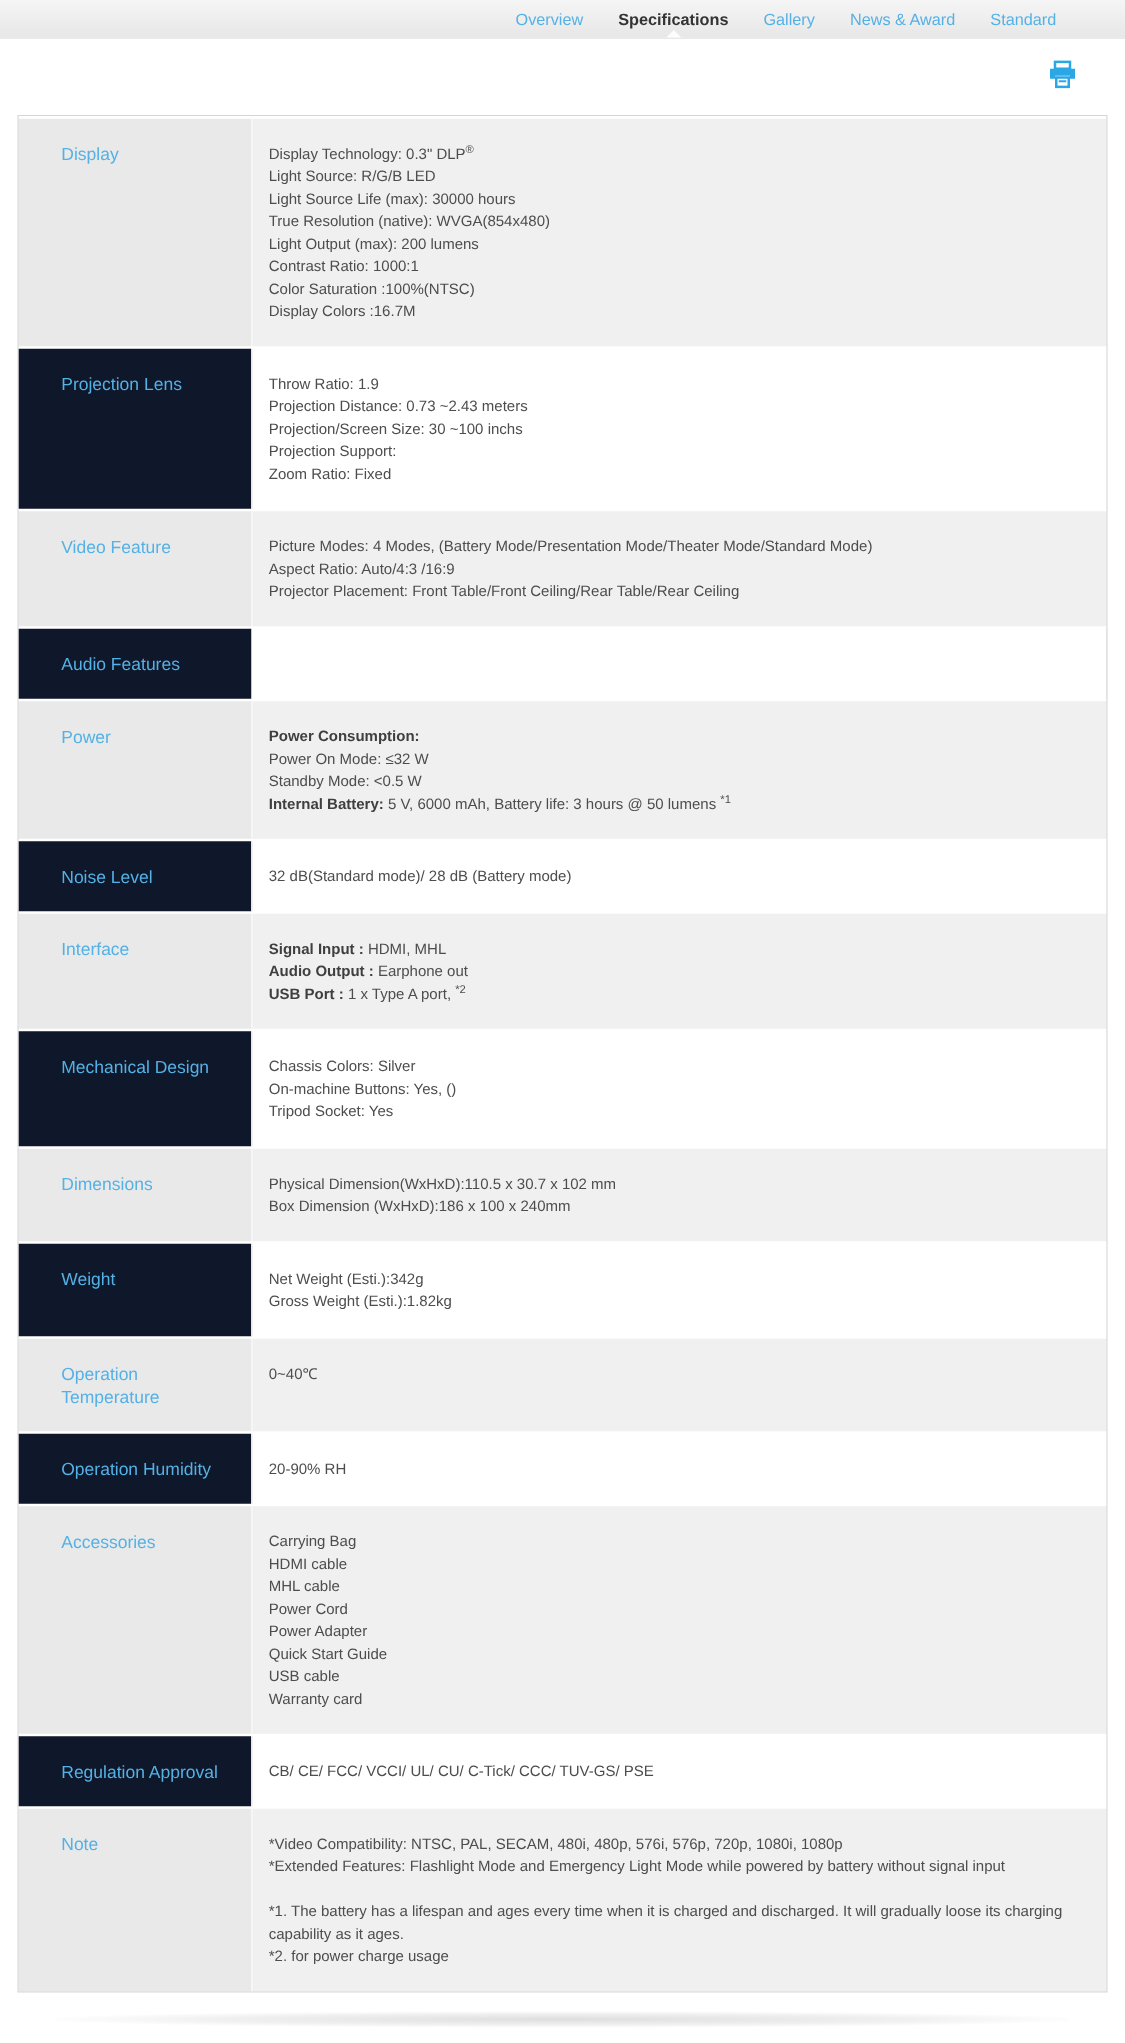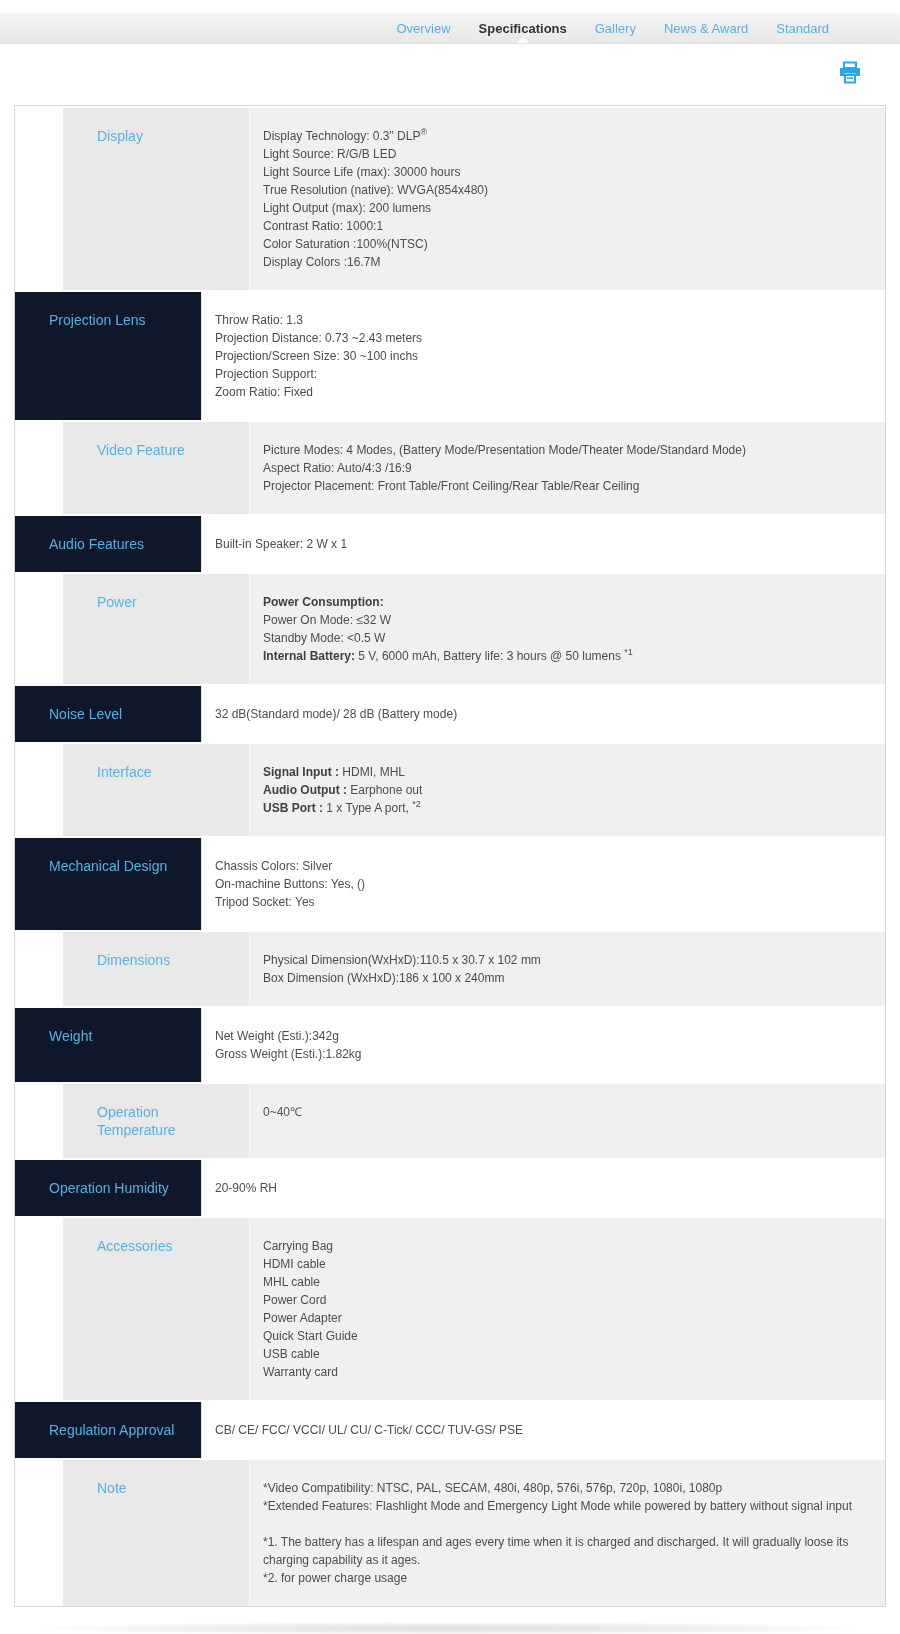--- a/index.html
+++ b/index.html
@@ -13,22 +13,21 @@
   }
 
   
   .topnav {
     height: 31px;
     background: linear-gradient(#f5f5f5, #e7e7e7);
     border-bottom: 1px solid #e2e2e2;
     display: flex;
     justify-content: flex-end;
     align-items: stretch;
-    padding-right: 71px;
-    margin-top: 13px;
+    padding-right: 55px;
   }
   .nav-link {
     font-size: 13px;
     color: #54b1e6;
     text-decoration: none;
     line-height: 31px;
     margin-left: 28px;
     position: relative;
     cursor: pointer;
     white-space: nowrap;
@@ -74,21 +73,21 @@
   }
   .spec-value {
     flex: 1;
     padding: 19px 16px 19px 13px;
     font-size: 12px;
     line-height: 18px;
     color: #4d4d4d;
     background: #ffffff;
     border-left: 1px solid #e3e3e3;
   }
-  .spec-row.gray .spec-label { background: #e9e9e9; margin-left: 48px; }
+  .spec-row.gray .spec-label { background: #e9e9e9; }
   .spec-row.gray .spec-value { background: #f0f0f0; border-left-color: #f9f9f9; }
   .spec-value .line { min-height: 18px; }
   .spec-value b { color: #3f3f3f; }
   .spec-value sup { font-size: 9px; line-height: 0; }
 
   
   .shadow-band {
     height: 13px;
     width: 812px;
     margin: 15px auto 0;
@@ -128,40 +127,37 @@
         <div class="line">True Resolution (native): WVGA(854x480)</div>
         <div class="line">Light Output (max): 200 lumens</div>
         <div class="line">Contrast Ratio: 1000:1</div>
         <div class="line">Color Saturation :100%(NTSC)</div>
         <div class="line">Display Colors :16.7M</div>
       </div>
     </div>
     <div class="spec-row white">
       <div class="spec-label">Projection Lens</div>
       <div class="spec-value">
-        <div class="line">Throw Ratio: 1.3</div>
+        <div class="line">Throw Ratio: 1.9</div>
         <div class="line">Projection Distance: 0.73 ~2.43 meters</div>
         <div class="line">Projection/Screen Size: 30 ~100 inchs</div>
         <div class="line">Projection Support:</div>
         <div class="line">Zoom Ratio: Fixed</div>
       </div>
     </div>
     <div class="spec-row gray">
       <div class="spec-label">Video Feature</div>
       <div class="spec-value">
         <div class="line">Picture Modes: 4 Modes, (Battery Mode/Presentation Mode/Theater Mode/Standard Mode)</div>
         <div class="line">Aspect Ratio: Auto/4:3 /16:9</div>
         <div class="line">Projector Placement: Front Table/Front Ceiling/Rear Table/Rear Ceiling</div>
       </div>
     </div>
     <div class="spec-row white">
       <div class="spec-label">Audio Features</div>
-      <div class="spec-value">
-        <div class="line">Built-in Speaker: 2 W x 1</div>
-      </div>
     </div>
     <div class="spec-row gray">
       <div class="spec-label">Power</div>
       <div class="spec-value">
         <div class="line"><b>Power Consumption:</b></div>
         <div class="line">Power On Mode: ≤32 W</div>
         <div class="line">Standby Mode: &lt;0.5 W</div>
         <div class="line"><b>Internal Battery:</b> 5 V, 6000 mAh, Battery life: 3 hours @ 50 lumens <sup>*1</sup></div>
       </div>
     </div>

